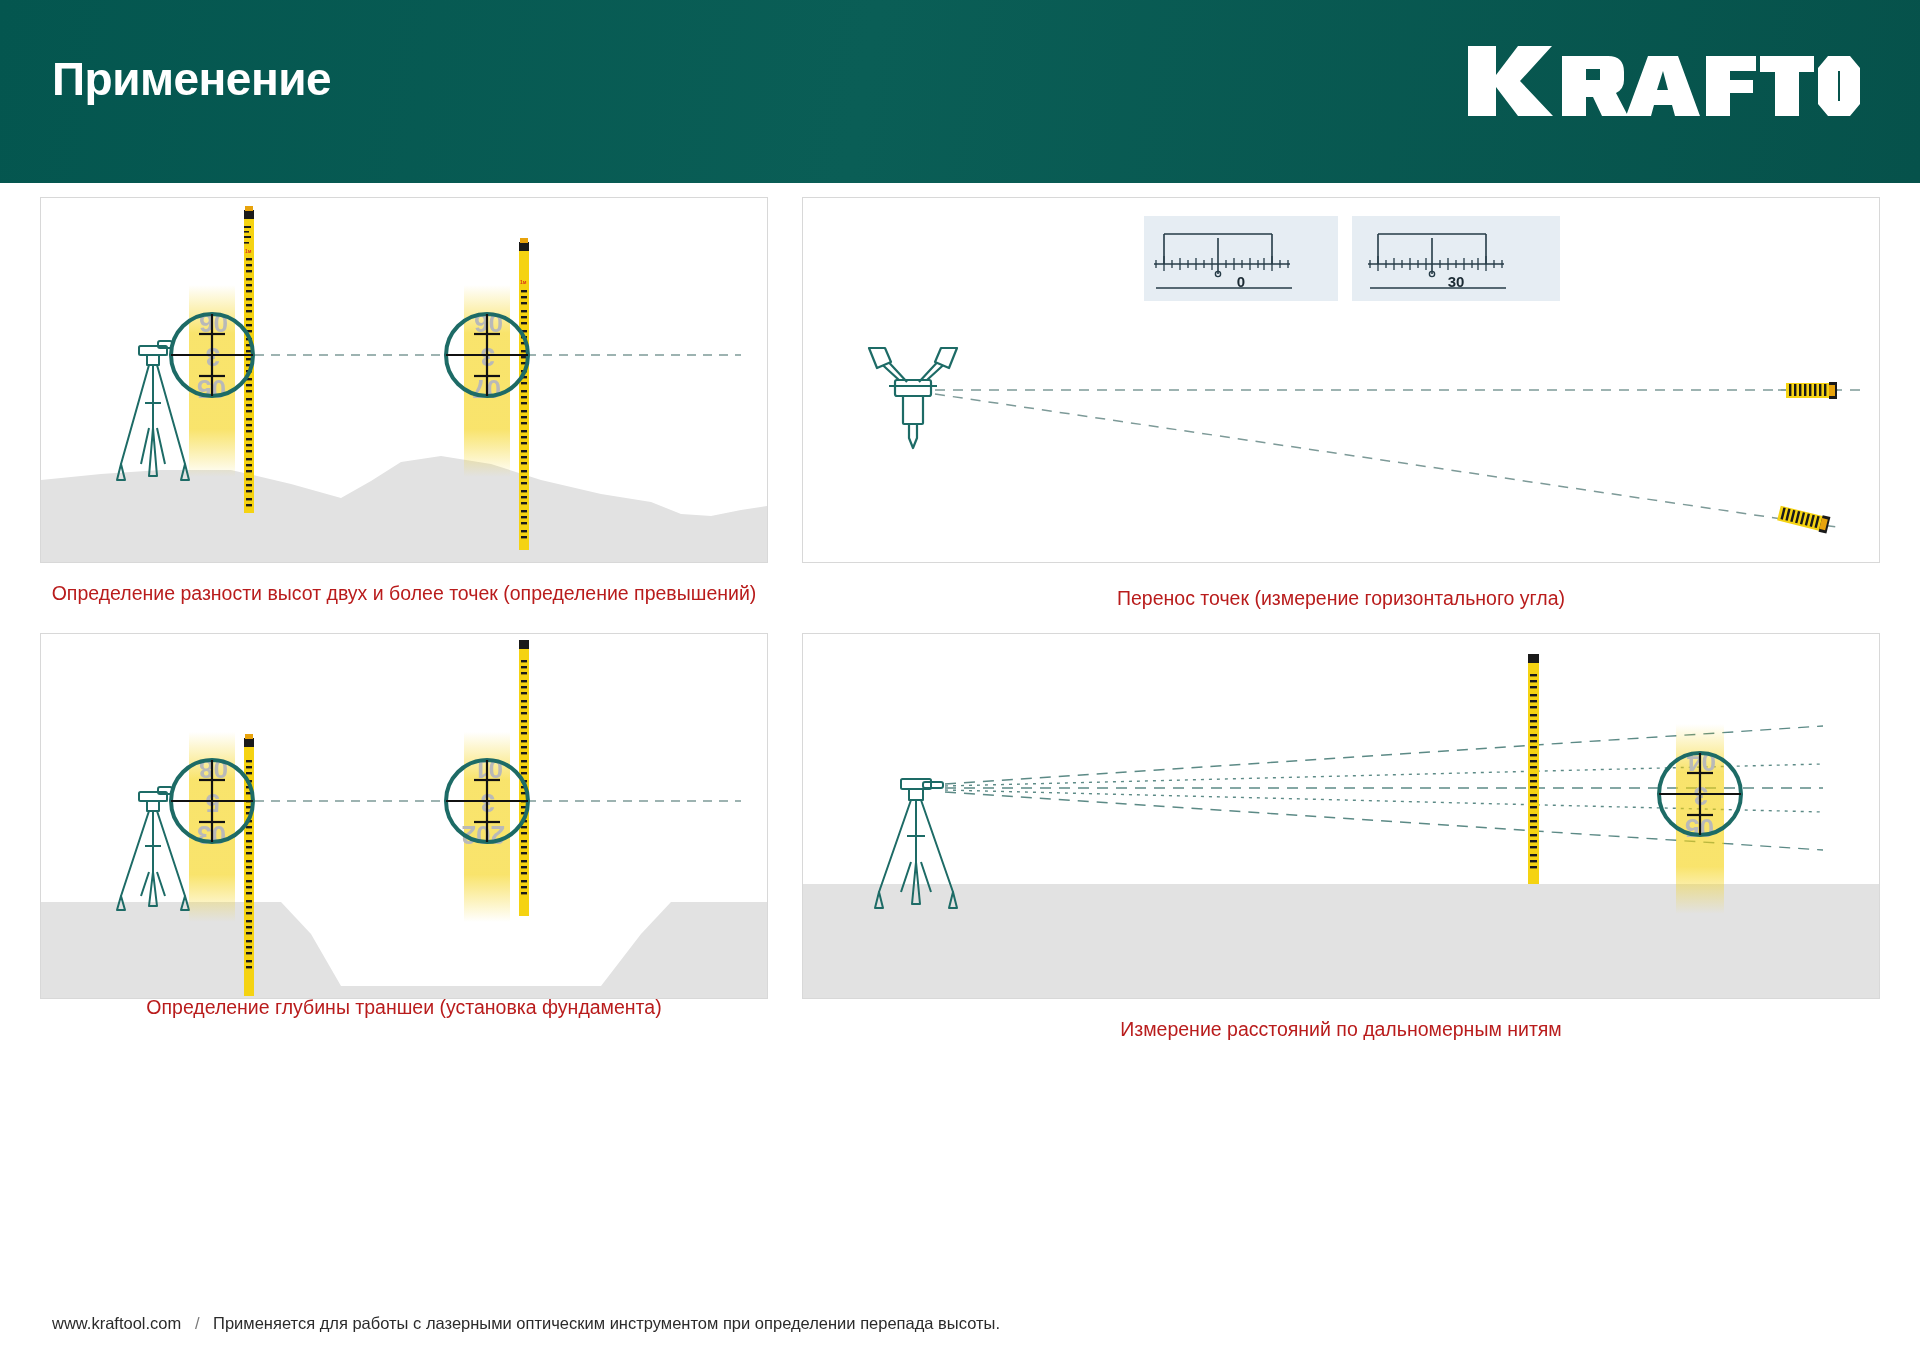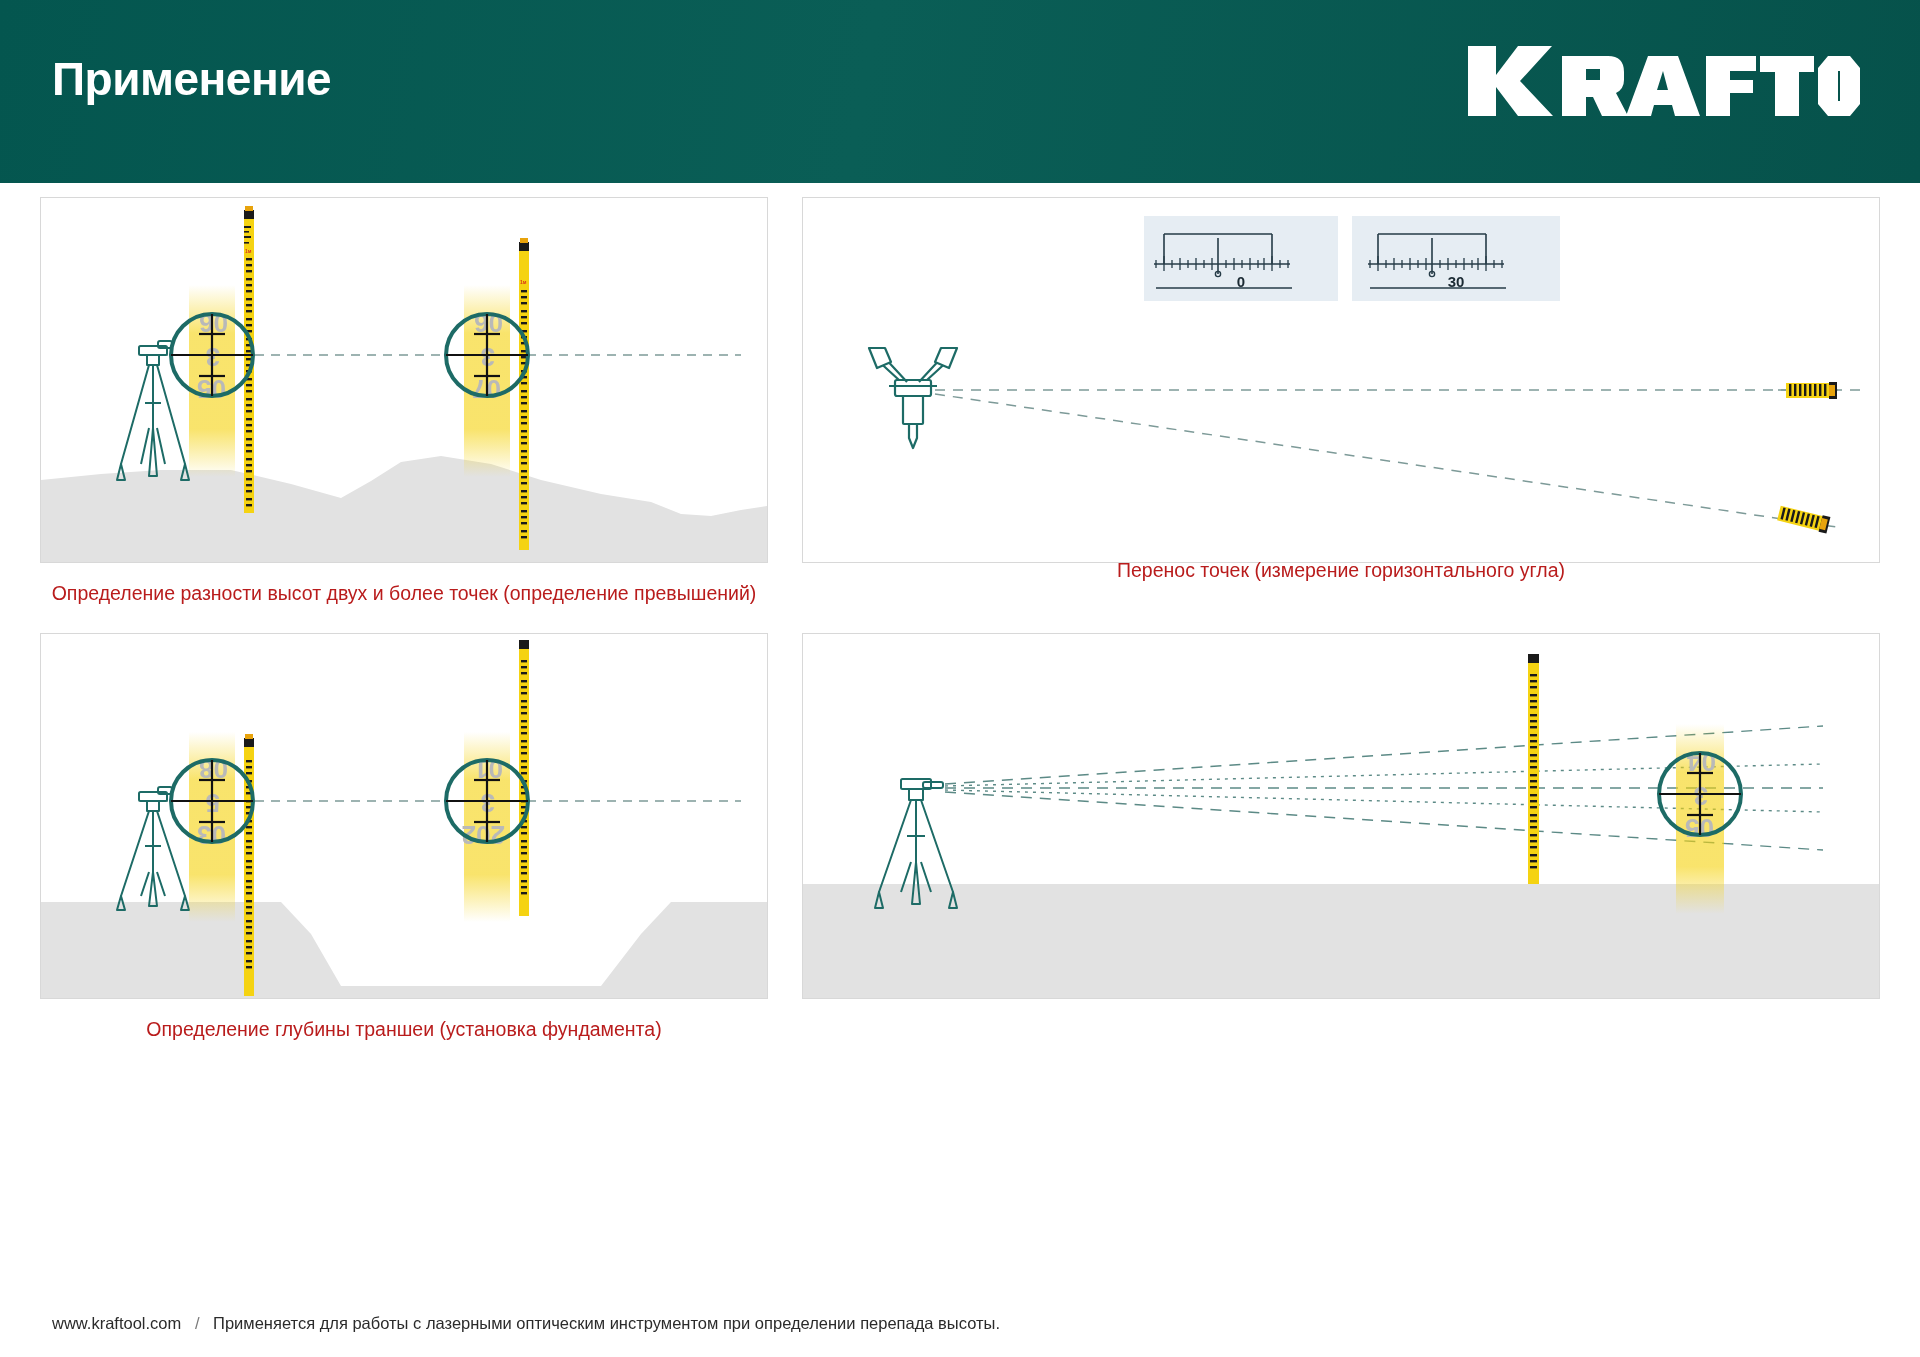--- a/index.html
+++ b/index.html
@@ -375,21 +375,21 @@
               <line x1="126" y1="42" x2="126" y2="54"></line>
             <line x1="134" y1="40" x2="134" y2="55"></line>
               <line x1="142" y1="44" x2="142" y2="52"></line>
             <line x1="150" y1="44" x2="150" y2="52"></line>
           </g>
           <circle cx="80" cy="58" r="2.6" fill="none" stroke="#263b47" stroke-width="1.4"></circle>
         </svg>
         <div class="inset-label" style="top:57px;">30</div>
       </div>
     </div>
-    <div class="caption" style="top:362px;">Перенос точек (измерение горизонтального угла)</div>
+    <div class="caption" style="top:390px;">Перенос точек (измерение горизонтального угла)</div>
   </div>
 
   <div class="panel" style="left:40px;top:450px;width:728px;height:420px;">
     <div class="panel-box" style="width:726px;height:364px;">
       <svg width="726" height="364" viewBox="0 0 726 364">
 
         <path d="M0,268 L240,268 L270,300 L300,352 L560,352 L600,300 L630,268 L726,268 L726,364 L0,364 Z" fill="#e2e2e2"></path>
 
         <line x1="118" y1="167" x2="700" y2="167" stroke="#7d9a98" stroke-width="1.6" stroke-dasharray="9 7"></line>
 
@@ -524,21 +524,21 @@
             <text x="-16" y="44" text-anchor="start">01</text>
           </g>
           <circle cx="446" cy="167" r="41" fill="none" stroke="#1d6b66" stroke-width="4"></circle>
           <line x1="405" y1="167" x2="487" y2="167" stroke="#111" stroke-width="2.2"></line>
           <line x1="446" y1="126" x2="446" y2="208" stroke="#111" stroke-width="2.2"></line>
           <line x1="433" y1="146" x2="459" y2="146" stroke="#111" stroke-width="2.2"></line>
           <line x1="433" y1="188" x2="459" y2="188" stroke="#111" stroke-width="2.2"></line>
         </g>
       </svg>
     </div>
-    <div class="caption" style="top:385px;">Определение глубины траншеи (установка фундамента)</div>
+    <div class="caption" style="top:363px;">Определение глубины траншеи (установка фундамента)</div>
   </div>
 
   <div class="panel" style="left:802px;top:450px;width:1078px;height:420px;">
     <div class="panel-box" style="width:1076px;height:364px;">
       <svg width="1076" height="364" viewBox="0 0 1076 364">
 
         <rect x="0" y="250" width="1076" height="114" fill="#e2e2e2"></rect>
 
         <g stroke="#5c8a86" stroke-width="1.4" fill="none">
           <line x1="142" y1="150" x2="1020" y2="92" stroke-dasharray="11 8"></line>
@@ -613,20 +613,21 @@
             <text x="-16" y="44" text-anchor="start">04</text>
           </g>
           <circle cx="897" cy="160" r="41" fill="none" stroke="#1d6b66" stroke-width="4"></circle>
           <line x1="856" y1="160" x2="938" y2="160" stroke="#111" stroke-width="2.2"></line>
           <line x1="897" y1="119" x2="897" y2="201" stroke="#111" stroke-width="2.2"></line>
           <line x1="884" y1="139" x2="910" y2="139" stroke="#111" stroke-width="2.2"></line>
           <line x1="884" y1="181" x2="910" y2="181" stroke="#111" stroke-width="2.2"></line>
         </g>
       </svg>
     </div>
+    <div class="caption" style="top:385px;">Измерение расстояний по дальномерным нитям</div>
   </div>
 
   <div class="footer">
     <span class="url">www.kraftool.com</span>
     <span class="sep">/</span>
     <span>Применяется для работы с лазерными оптическим инструментом при определении перепада высоты.</span>
   </div>
 
 </div>
 

